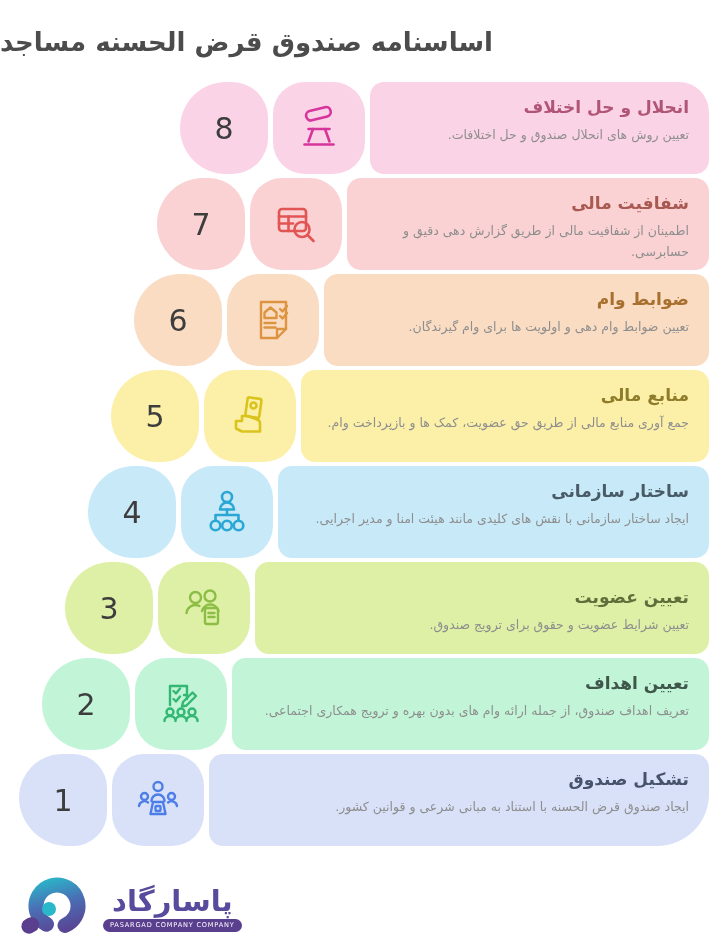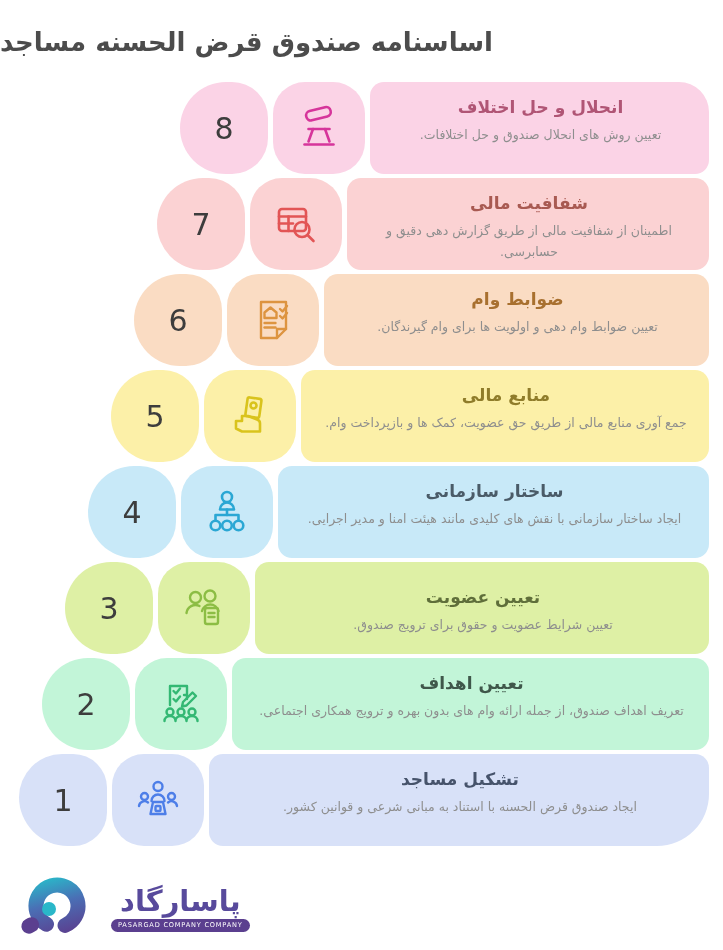--- a/index.html
+++ b/index.html
@@ -38,38 +38,38 @@
     border-radius: 32px;
     display: flex;
     align-items: center;
     justify-content: center;
   }
   .step-icon { width: 48px; height: 48px; }
   .content {
     flex: 1;
     border-radius: 14px;
     direction: rtl;
-    text-align: center;
+    text-align: right;
     padding: 10px 20px 8px 22px;
     overflow: hidden;
   }
   .step.first .content { border-radius: 14px 30px 14px 14px; }
   .step.last  .content { border-radius: 14px 14px 52px 14px; }
   .step.last  .num     { border-radius: 46px 36px 36px 52px; }
 
   .heading { font-size: 17px; font-weight: bold; margin: 5px 0 8px; }
   .desc { font-size: 12.5px; color: #8e8e8e; line-height: 1.65; }
 
   .footer {
     position: absolute;
     left: 13px;
     bottom: 8px;
     display: flex;
     align-items: center;
-    gap: 16px;
+    gap: 8px;
   }
   .logo-col { display: flex; flex-direction: column; align-items: center; gap: 1px; }
   .logo-fa { font-size: 29px; font-weight: bold; line-height: 1.1; }
   .logo-en {
     font-size: 6.6px;
     color: #ffffff;
     letter-spacing: 0.8px;
     padding: 2.5px 7px;
     border-radius: 7px;
     white-space: nowrap;
@@ -255,21 +255,21 @@
     <div class="step last" style="margin-left: 19px;">
     <div class="num" style="background: rgb(216, 225, 248);">
       <span class="num-text">1</span>
     </div>
     <div class="icon-box" style="background: rgb(216, 225, 248);">
       <svg class="step-icon" viewBox="0 0 48 48" style="color: rgb(77, 126, 232);">
           <use href="#fund-formation-icon"></use>
         </svg>
     </div>
     <div class="content" style="background: rgb(216, 225, 248);">
-      <div class="heading" style="color: rgb(70, 83, 107);">تشکیل مساجد</div>
+      <div class="heading" style="color: rgb(70, 83, 107);">تشکیل صندوق</div>
       <div class="desc">ایجاد صندوق قرض الحسنه با استناد به مبانی شرعی و قوانین کشور.</div>
     </div>
   </div>
   </div>
 
 <div class="footer">
   <svg width="82" height="66" viewBox="0 0 82 66">
     <defs>
       <linearGradient id="logo-grad" x1="0" y1="1" x2="1" y2="0">
         <stop offset="0" stop-color="#2ab7c9"></stop>

